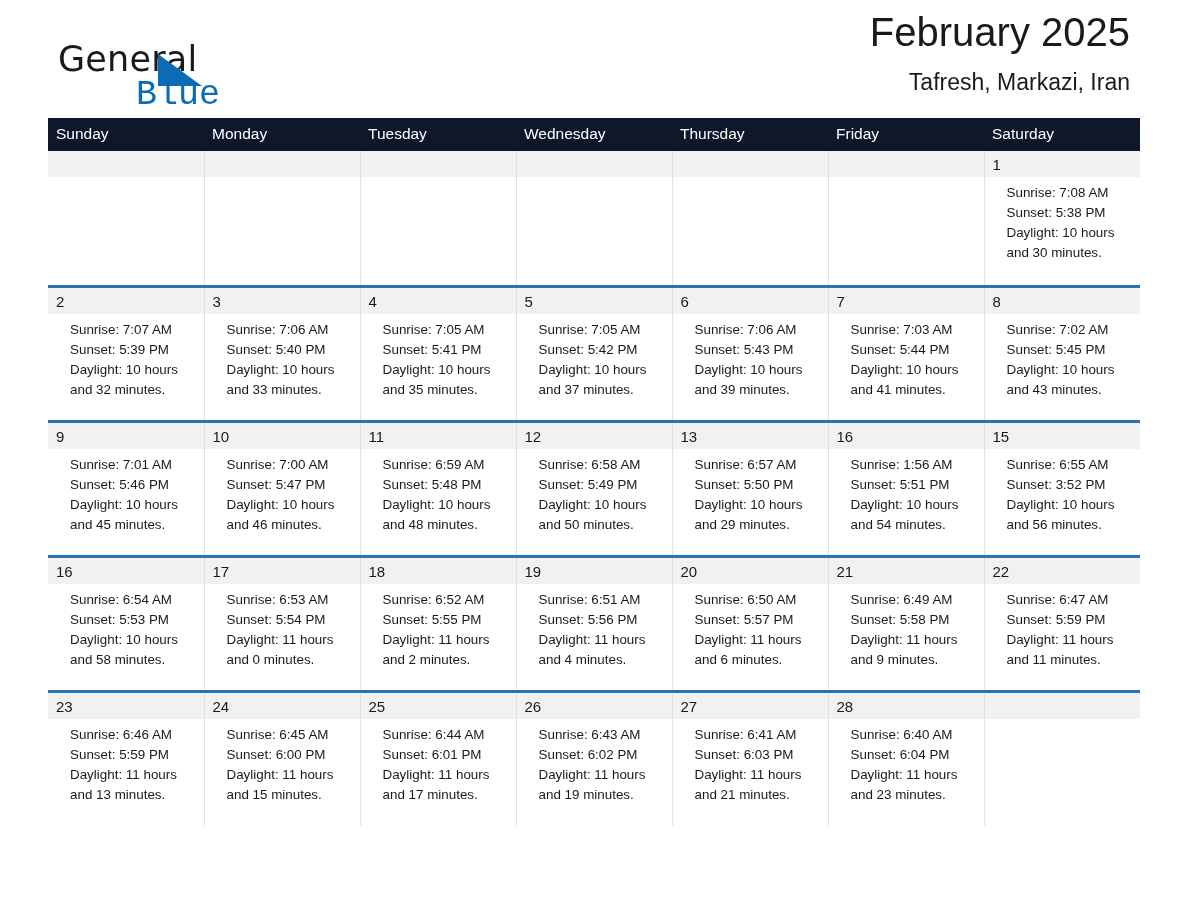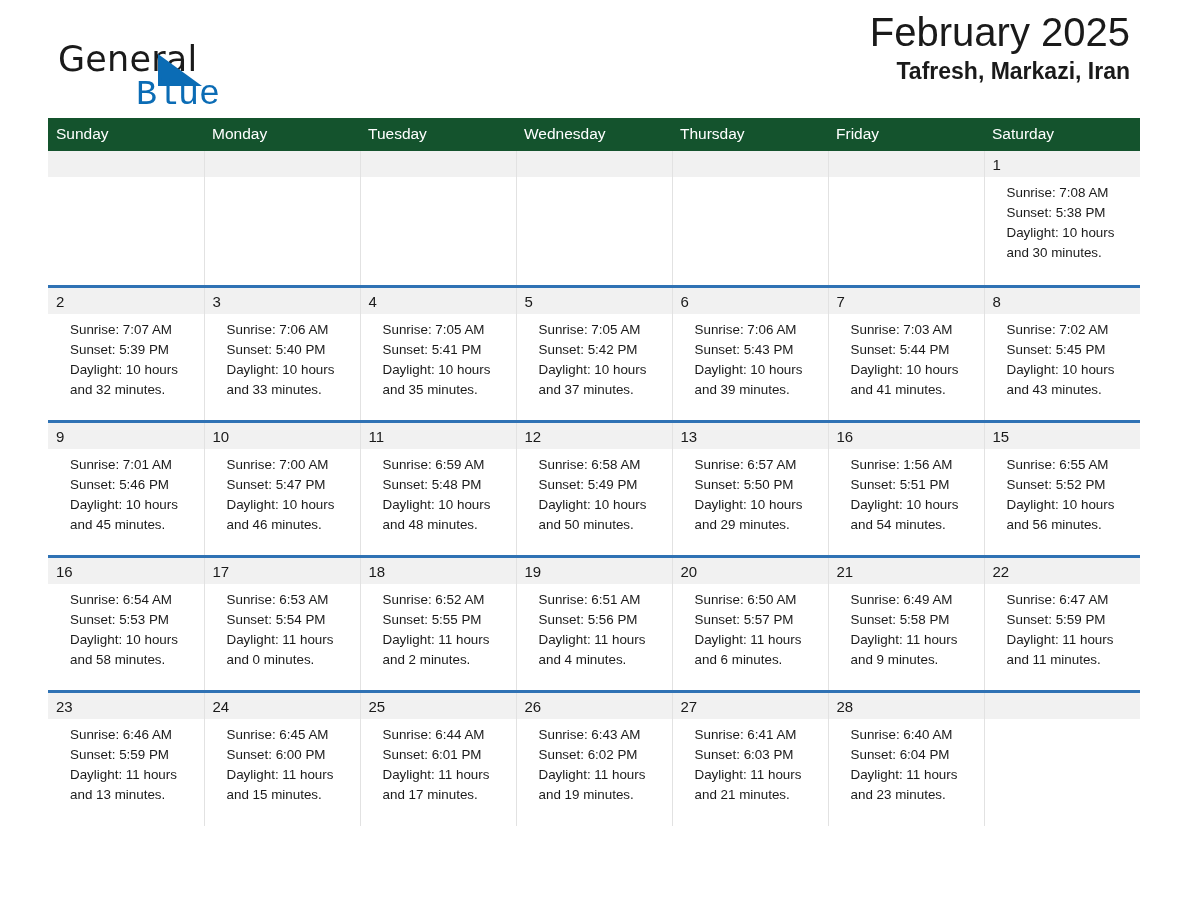--- a/index.html
+++ b/index.html
@@ -66,34 +66,35 @@
   }
   .cal-title {
     font-size: 40px;
     font-weight: 400;
     color: #1a1a1a;
     line-height: 1.22;
     white-space: nowrap;
   }
   .cal-subtitle {
     font-size: 23px;
-    font-weight: 700;
+    font-weight: 400;
     color: #1a1a1a;
     line-height: 1.25;
+    margin-top: 11px;
     white-space: nowrap;
   }
 
   
   .calendar {
     width: 1092px;
     border-collapse: collapse;
     table-layout: fixed;
   }
   .calendar th {
-    background: #14532d;
+    background: #0f172a;
     color: #ffffff;
     font-size: 15.5px;
     font-weight: 400;
     text-align: left;
     padding: 7px 0 8px 8px;
     height: 30px;
     border: none;
   }
   .calendar td {
     width: 156px;
@@ -305,21 +306,21 @@
               <div>Sunrise: 1:56 AM</div>
               <div>Sunset: 5:51 PM</div>
               <div>Daylight: 10 hours</div>
               <div>and 54 minutes.</div>
             </div>
           </td>
           <td>
             <div class="daynum-band">15</div>
             <div class="day-info">
               <div>Sunrise: 6:55 AM</div>
-              <div>Sunset: 5:52 PM</div>
+              <div>Sunset: 3:52 PM</div>
               <div>Daylight: 10 hours</div>
               <div>and 56 minutes.</div>
             </div>
           </td>
         </tr>
         <tr>
           <td>
             <div class="daynum-band">16</div>
             <div class="day-info">
               <div>Sunrise: 6:54 AM</div>

